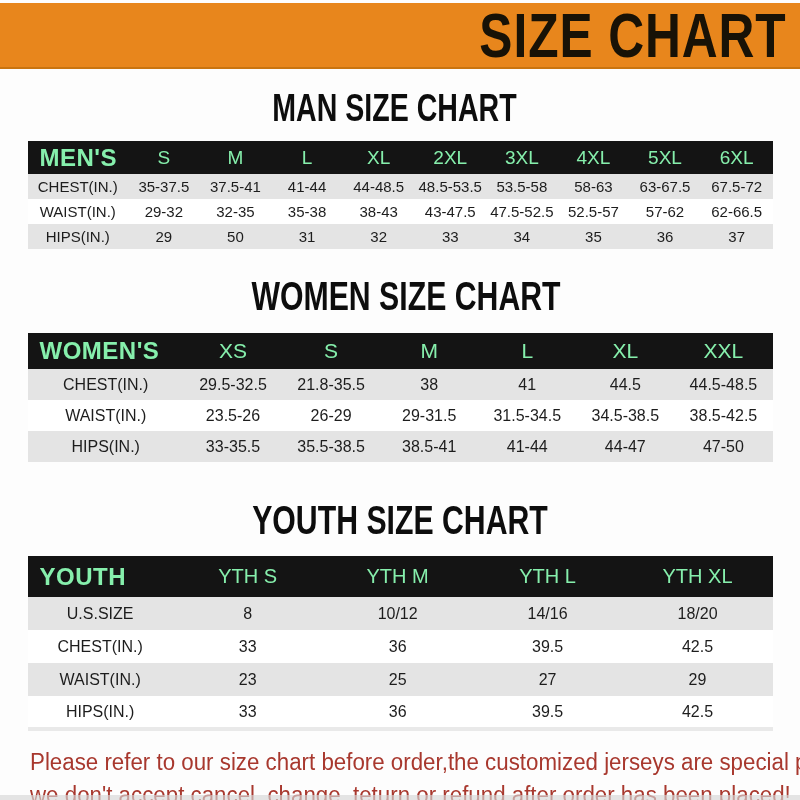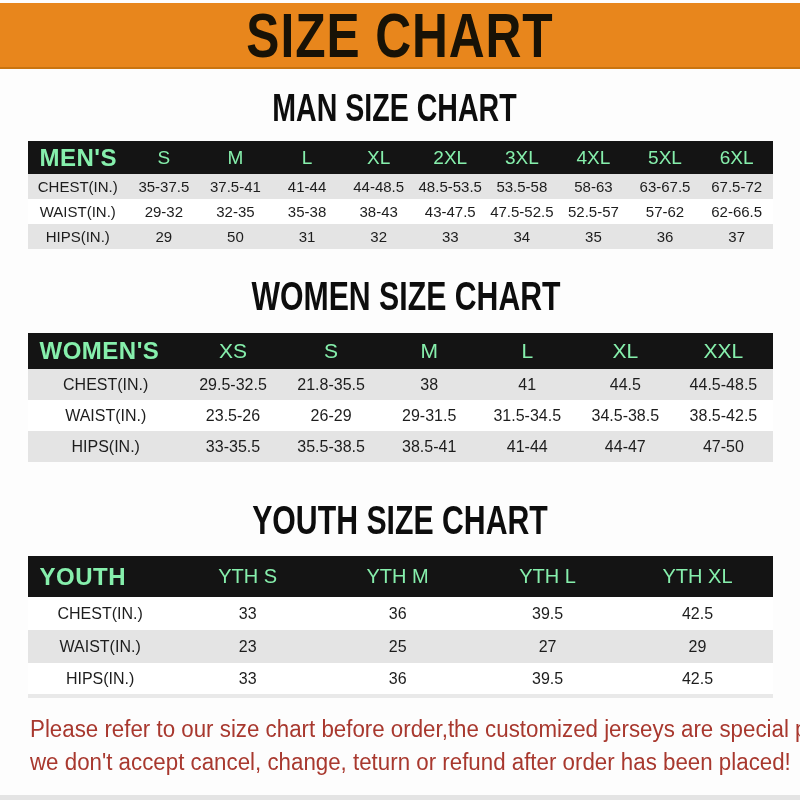--- a/index.html
+++ b/index.html
@@ -19,21 +19,21 @@
     position:relative;
   }
   
   .banner{
     margin-top:3px;
     height:66px;
     background:var(--banner-bg);
     border-bottom:2px solid var(--banner-edge);
     display:flex;
     align-items:center;
-    justify-content:center;
+    justify-content:flex-end;
   }
   .banner h1{
     font-size:54px;
     font-weight:bold;
     letter-spacing:1px;
     color:#181206;
     transform:scale(0.92,1.18);
     transform-origin:center;
     white-space:nowrap;
   }
@@ -253,20 +253,27 @@
       <thead>
         <tr>
           <th class="label-cell">YOUTH</th>
           <th>YTH S</th>
           <th>YTH M</th>
           <th>YTH L</th>
           <th>YTH XL</th>
         </tr>
       </thead>
       <tbody>
+        <tr class="stripe">
+          <td>U.S.SIZE</td>
+          <td>8</td>
+          <td>10/12</td>
+          <td>14/16</td>
+          <td>18/20</td>
+        </tr>
         <tr class="plain">
           <td>CHEST(IN.)</td>
           <td>33</td>
           <td>36</td>
           <td>39.5</td>
           <td>42.5</td>
         </tr>
         <tr class="stripe">
           <td>WAIST(IN.)</td>
           <td>23</td>

